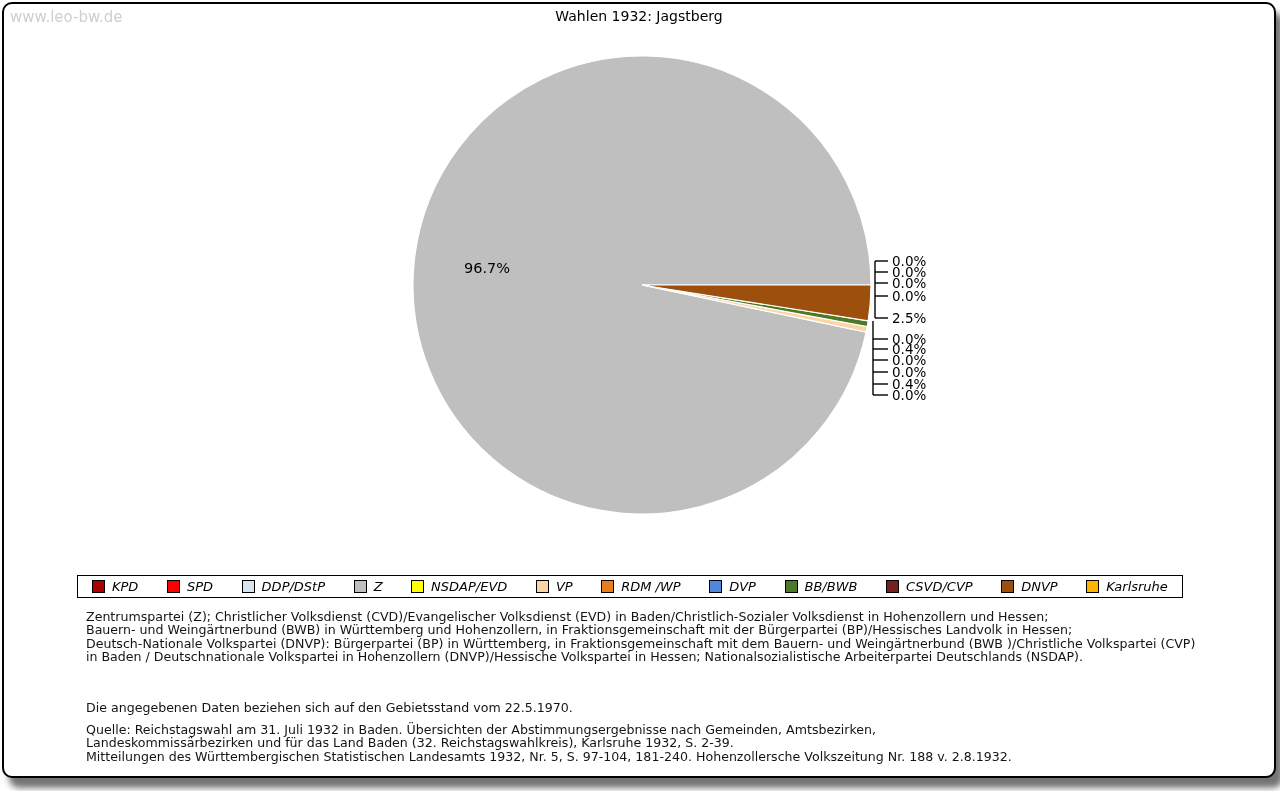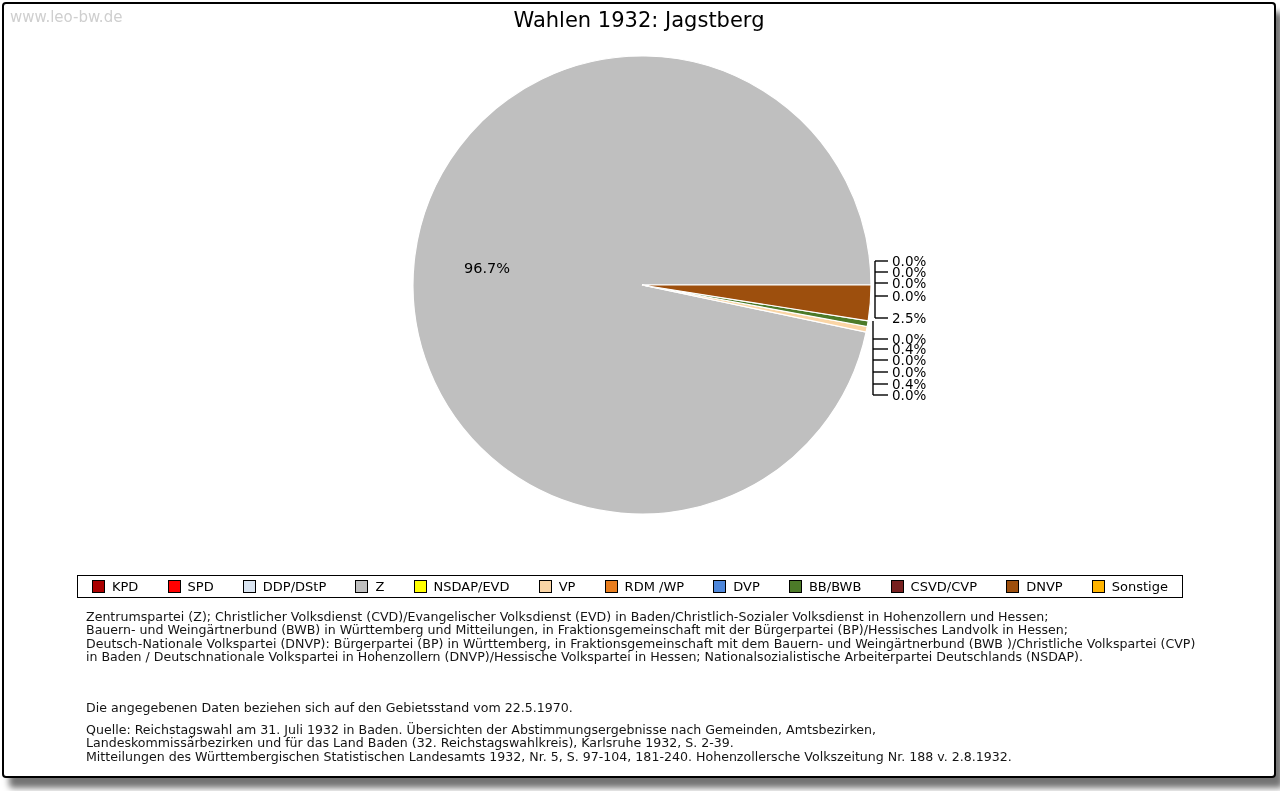--- a/index.html
+++ b/index.html
@@ -1,28 +1,28 @@
 <!DOCTYPE html>
 <html><head>
 <meta charset="utf-8">
 <style>
   html,body{margin:0;padding:0;background:#ffffff;}
   body{width:1280px;height:791px;position:relative;overflow:hidden;
        font-family:"DejaVu Sans","Liberation Sans",sans-serif;color:#000;}
   .card{position:absolute;left:2px;top:2px;width:1270px;height:772px;
-        background:#fff;border:2px solid #000;border-radius:4px;
+        background:#fff;border:2px solid #000;border-radius:10px;
         box-shadow:7px 10px 6px rgba(0,0,0,0.55);overflow:hidden;}
   .watermark{position:absolute;left:6px;top:4px;font-size:15px;color:#cfcfcf;}
   .title{position:absolute;left:0;top:4px;width:100%;text-align:center;
-         font-size:21px;color:#000;}
+         font-size:14px;color:#000;}
   #chart-svg{position:absolute;left:0;top:0;}
   .legend{position:absolute;left:73px;top:571px;width:1106px;height:23px;
           border:1px solid #000;background:#fff;display:flex;align-items:center;
           justify-content:space-between;padding:0 14px;box-sizing:border-box;}
-  .legend-item{display:flex;align-items:center;gap:7px;font-size:13px;white-space:nowrap;}
+  .legend-item{display:flex;align-items:center;gap:7px;font-size:13px;white-space:nowrap;font-style:italic;}
   .legend-swatch{width:13px;height:13px;border:1px solid #000;box-sizing:border-box;display:inline-block;}
   .footnotes{position:absolute;left:82px;top:606px;font-size:12.6px;
              line-height:13.4px;color:#141414;width:1140px;}
   .fn-block{position:absolute;left:0;}
   .fn-expl{top:0;}
   .fn-terr{top:91px;}
   .fn-src{top:113px;}
 </style>
 </head>
 <body>
@@ -104,28 +104,28 @@
       <div class="legend-item">
         <span class="legend-swatch" style="background: rgb(119, 32, 31);"></span>
         <span>CSVD/CVP</span>
       </div>
       <div class="legend-item">
         <span class="legend-swatch" style="background: rgb(157, 79, 13);"></span>
         <span>DNVP</span>
       </div>
       <div class="legend-item">
         <span class="legend-swatch" style="background: rgb(255, 180, 0);"></span>
-        <span>Sonstige</span>
+        <span>Karlsruhe</span>
       </div>
     </div>
 
   <div class="footnotes">
     <div class="fn-block fn-expl">
       <div>Zentrumspartei (Z); Christlicher Volksdienst (CVD)/Evangelischer Volksdienst (EVD) in Baden/Christlich-Sozialer Volksdienst in Hohenzollern und Hessen;</div>
-      <div>Bauern- und Weingärtnerbund (BWB) in Württemberg und Mitteilungen, in Fraktionsgemeinschaft mit der Bürgerpartei (BP)/Hessisches Landvolk in Hessen;</div>
+      <div>Bauern- und Weingärtnerbund (BWB) in Württemberg und Hohenzollern, in Fraktionsgemeinschaft mit der Bürgerpartei (BP)/Hessisches Landvolk in Hessen;</div>
       <div>Deutsch-Nationale Volkspartei (DNVP): Bürgerpartei (BP) in Württemberg, in Fraktionsgemeinschaft mit dem Bauern- und Weingärtnerbund (BWB )/Christliche Volkspartei (CVP)</div>
       <div>in Baden / Deutschnationale Volkspartei in Hohenzollern (DNVP)/Hessische Volkspartei in Hessen; Nationalsozialistische Arbeiterpartei Deutschlands (NSDAP).</div>
     </div>
     <div class="fn-block fn-terr">Die angegebenen Daten beziehen sich auf den Gebietsstand vom 22.5.1970.</div>
     <div class="fn-block fn-src">
       <div>Quelle: Reichstagswahl am 31. Juli 1932 in Baden. Übersichten der Abstimmungsergebnisse nach Gemeinden, Amtsbezirken,</div>
       <div>Landeskommissärbezirken und für das Land Baden (32. Reichstagswahlkreis), Karlsruhe 1932, S. 2-39.</div>
       <div>Mitteilungen des Württembergischen Statistischen Landesamts 1932, Nr. 5, S. 97-104, 181-240. Hohenzollersche Volkszeitung Nr. 188 v. 2.8.1932.</div>
     </div>
   </div>

